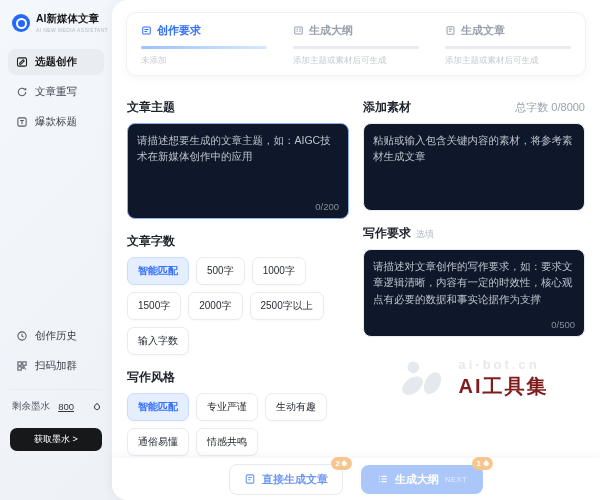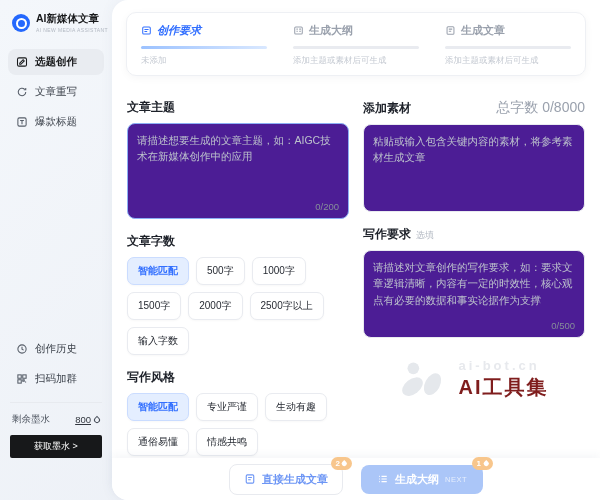--- a/index.html
+++ b/index.html
@@ -16,42 +16,42 @@
   .logo-circle::after { content:""; position:absolute; left:4px; top:4px; width:7px; height:7px; border:2.5px solid #fff; border-radius:50%; }
   .logo-text .t1 { font-size:10.5px; font-weight:bold; color:#17181a; white-space:nowrap; }
   .logo-text .t2 { font-size:5px; color:#b2b8c2; letter-spacing:.4px; white-space:nowrap; margin-top:1px; }
   .menu-item { display:flex; align-items:center; gap:7px; height:26px; padding:0 8px; margin:4px 0; border-radius:8px; font-size:10.5px; color:#3d434c; cursor:pointer; }
   .menu-item svg { width:12px; height:12px; flex:none; color:#565d68; }
   .menu-item.active { background:#e9ecf1; font-weight:bold; color:#17181a; }
   .menu-item.active svg { color:#17181a; }
   .sidebar-bottom { position:absolute; left:8px; right:8px; bottom:34px; }
   .divider { height:1px; background:#e7eaef; margin:10px 2px; }
   .ink-row { display:flex; align-items:center; justify-content:space-between; padding:0 4px; font-size:9.5px; color:#4e5560; margin-bottom:9px; }
-  .ink-val { display:flex; align-items:center; gap:3px; color:#31363e;text-decoration:underline; }
+  .ink-val { display:flex; align-items:center; gap:20px; color:#31363e;text-decoration:underline; }
   .drop-outline { width:6px; height:6px; border:1px solid #454c57; border-radius:0 50% 50% 50%; transform:rotate(45deg); }
-  .get-ink-btn { display:block; width:92px; margin:8px auto; background:#17181a; color:#fff; font-size:9px; text-align:center; padding:5px 0; border-radius:2px; border:none; cursor:pointer; }
+  .get-ink-btn { display:block; width:92px; margin:15px auto; background:#17181a; color:#fff; font-size:9px; text-align:center; padding:5px 0; border-radius:7px; border:none; cursor:pointer; }
   
   .main { position:absolute; left:112px; right:0; top:0; bottom:0; background:#fff; border-radius:16px 0 0 16px; box-shadow:0 0 14px rgba(60,80,120,.06); padding:10px 12px 46px; }
   
   .stepper { display:flex; gap:26px; border:1px solid #eef0f4; border-radius:10px; box-shadow:0 2px 8px rgba(31,35,41,.04); padding:10px 14px 8px; margin:2px 2px 12px; }
   .step { flex:1; }
   .step-head { display:flex; align-items:center; gap:5px; font-size:11px; font-weight:bold; color:#9aa1ad; }
   .step-head svg { width:11px; height:11px; }
-  .step.active .step-head { color:#3370ff;font-style:italic; }
+  .step.active .step-head { color:#3370ff; }
   .step-bar { height:3px; border-radius:2px; background:#e9ebf0; margin:8px 0 6px; }
   .step.active .step-bar { background:linear-gradient(90deg,#9cc2ff,#d9e8ff); }
   .step-status { font-size:8.5px; color:#c5cad2; white-space:nowrap; }
   
   .content { display:flex; gap:14px; padding:0 3px; }
   .col { flex:1; min-width:0; }
   .sec-head { display:flex; align-items:baseline; justify-content:space-between; margin:11px 0 7px; }
   .sec-title { font-size:12px; font-weight:bold; color:#1d2129; }
   .sec-tag { font-size:9px; color:#b3b9c3; margin-left:5px; font-weight:normal; }
-  .sec-right { font-size:14px; color:#9aa1ad; }
-  .box { position:relative; border:1px solid #e9ebf0; border-radius:8px; padding:8px 9px; background:#4c1d95; }
+  .sec-right { font-size:11px; color:#9aa1ad; }
+  .box { position:relative; border:1px solid #e9ebf0; border-radius:8px; padding:8px 9px; background:#0f172a; }
   .box.focus { border-color:#8cb0f5; }
   .placeholder { font-size:10.5px; color:#bcc2cc; line-height:1.55; }
   .counter { position:absolute; right:9px; bottom:6px; font-size:9.5px; color:#868d99; }
   .chips { display:flex; flex-wrap:wrap; gap:7px; margin-top:8px; }
   .chip { font-size:10px; color:#272b33; background:#fff; border:1px solid #e9ebf0; border-radius:7px; padding:6px 10px; box-shadow:0 1px 2px rgba(0,0,0,.03); cursor:pointer; white-space:nowrap; }
   .chip.selected { background:#e4eeff; color:#3370ff; border-color:#cadcff; font-weight:bold; }
   .mt14 { margin-top:14px; }
   .mt10 { margin-top:10px; }
   
   .watermark { display:flex; align-items:center; gap:9px; margin-top:20px; justify-content:center; user-select:none; }

